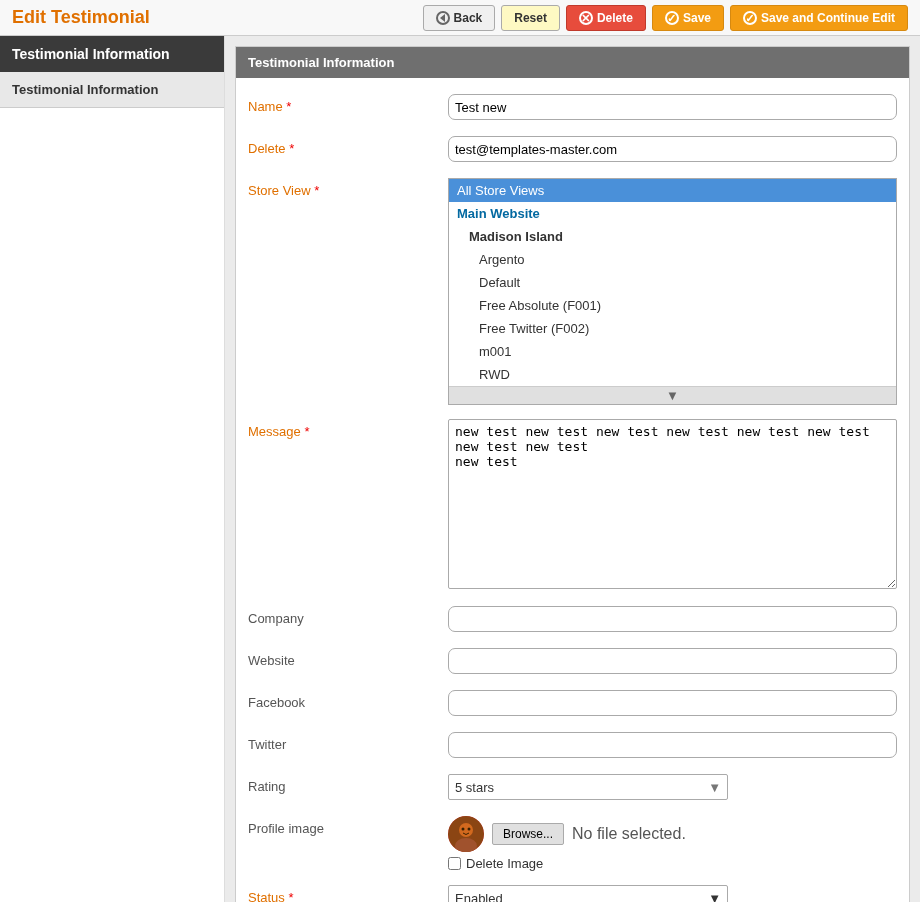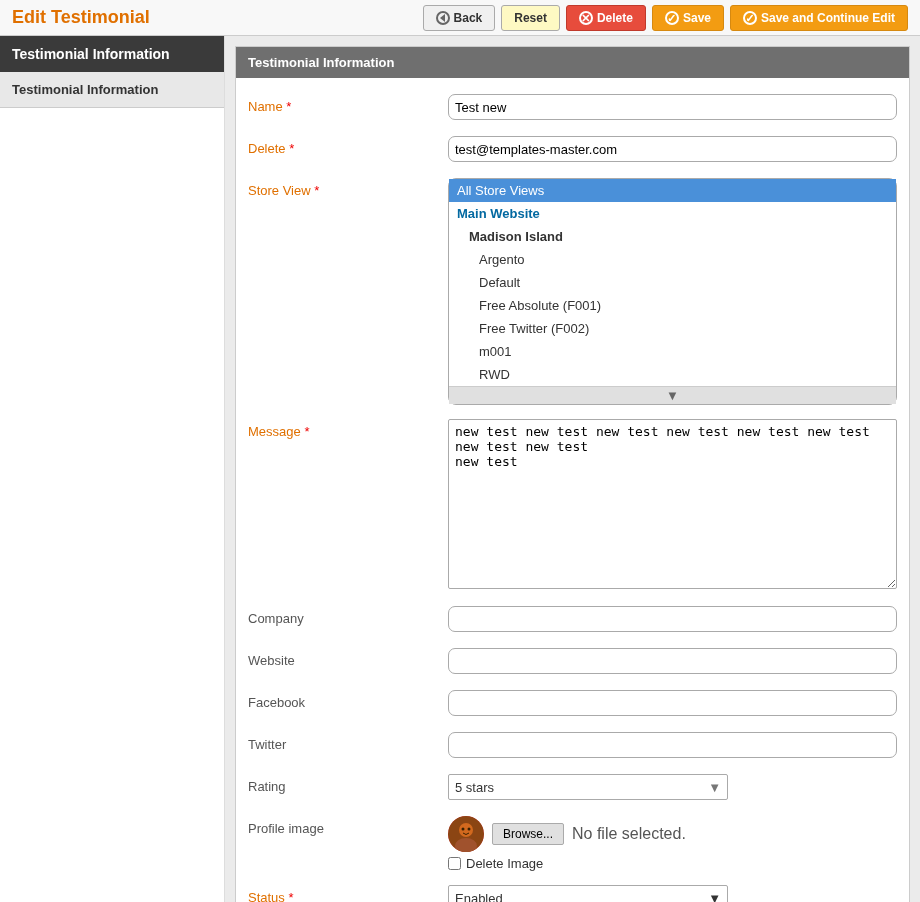--- a/index.html
+++ b/index.html
@@ -153,21 +153,21 @@
       padding: 4px 6px;
       border: 1px solid #aaa;
       border-radius: 2px;
       font-size: 13px;
       resize: vertical;
     }
 
     
     .store-select-container {
       border: 1px solid #aaa;
-      border-radius: 8px;
+      border-radius: 0;
       background: #fff;
       position: relative;
     }
     .store-select-list {
       list-style: none;
       max-height: 220px;
       overflow-y: auto;
     }
     .store-select-list li {
       padding: 4px 8px;

